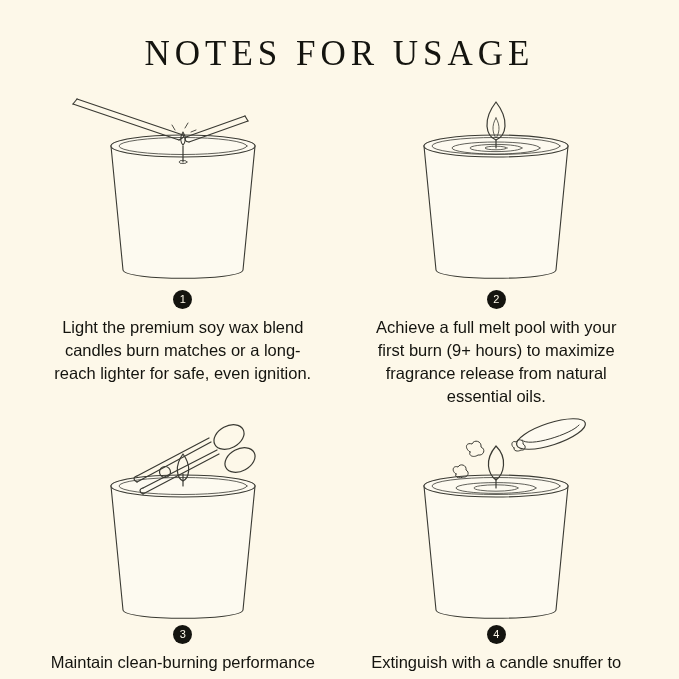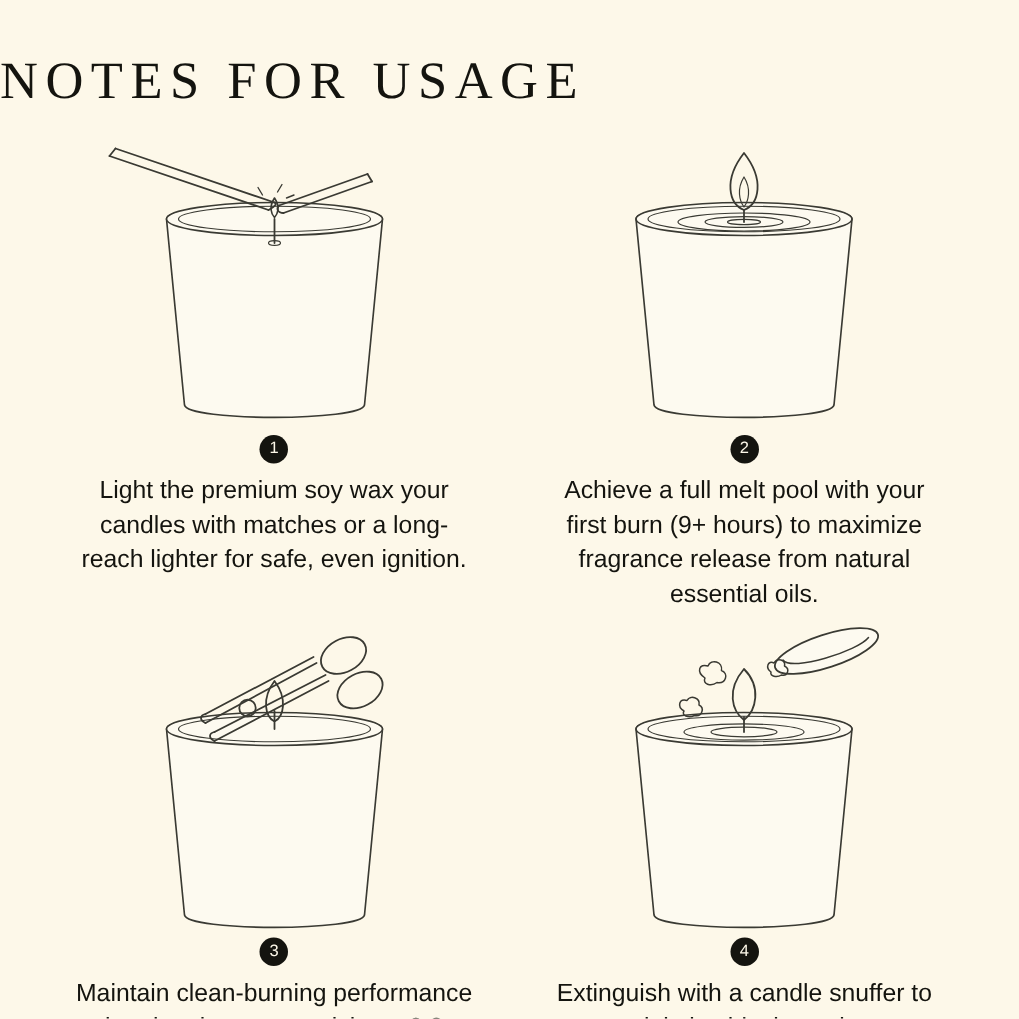--- a/index.html
+++ b/index.html
@@ -15,21 +15,21 @@
     overflow: hidden;
   }
   .page {
     position: relative;
     width: 679px;
     height: 679px;
     background: #fdf8e9;
     box-sizing: border-box;
   }
   .title {
-    text-align: left;
+    text-align: center;
     font-family: "Liberation Serif", serif;
     font-size: 35px;
     letter-spacing: 5px;
     font-weight: 400;
     color: #14140f;
     padding-top: 34px;
     text-transform: uppercase;
   }
   .grid {
     position: relative;
@@ -113,21 +113,21 @@
           <path d="M212 28 L153 49" stroke-width="1.2"></path>
           <path d="M215 33 L212 28" stroke-width="1.2"></path>
           <path d="M156 54 C152 54 151 51 153 49" stroke-width="1.2"></path>
 
           <path d="M152 40 L155 35" stroke-width="0.9"></path>
           <path d="M158 44 L163 42" stroke-width="0.9"></path>
           <path d="M142 42 L139 37" stroke-width="0.9"></path>
         </svg>
       </div>
       <div class="badge">1</div>
-      <div class="caption">Light the premium soy wax your candles with matches or a long-reach lighter for safe, even ignition.</div>
+      <div class="caption">Light the premium soy wax blend candles burn matches or a long-reach lighter for safe, even ignition.</div>
     </div>
 
     <div class="cell cell-2">
       <div class="art">
         <svg width="300" height="200" viewBox="0 0 300 200" fill="none" stroke="#3a3a33" stroke-width="1.1" stroke-linecap="round" stroke-linejoin="round">
           <path d="M78 58 C78 46 222 46 222 58 L210 182 C208 193 92 193 90 182 Z" fill="#fdfaf0"></path>
           <ellipse cx="150" cy="58" rx="72" ry="11" fill="#fdfaf0"></ellipse>
           <ellipse cx="150" cy="58" rx="64" ry="8.5" fill="none" stroke="#3a3a33" stroke-width="0.8"></ellipse>
 
           <ellipse cx="150" cy="60" rx="44" ry="6" fill="none" stroke-width="0.8"></ellipse>

